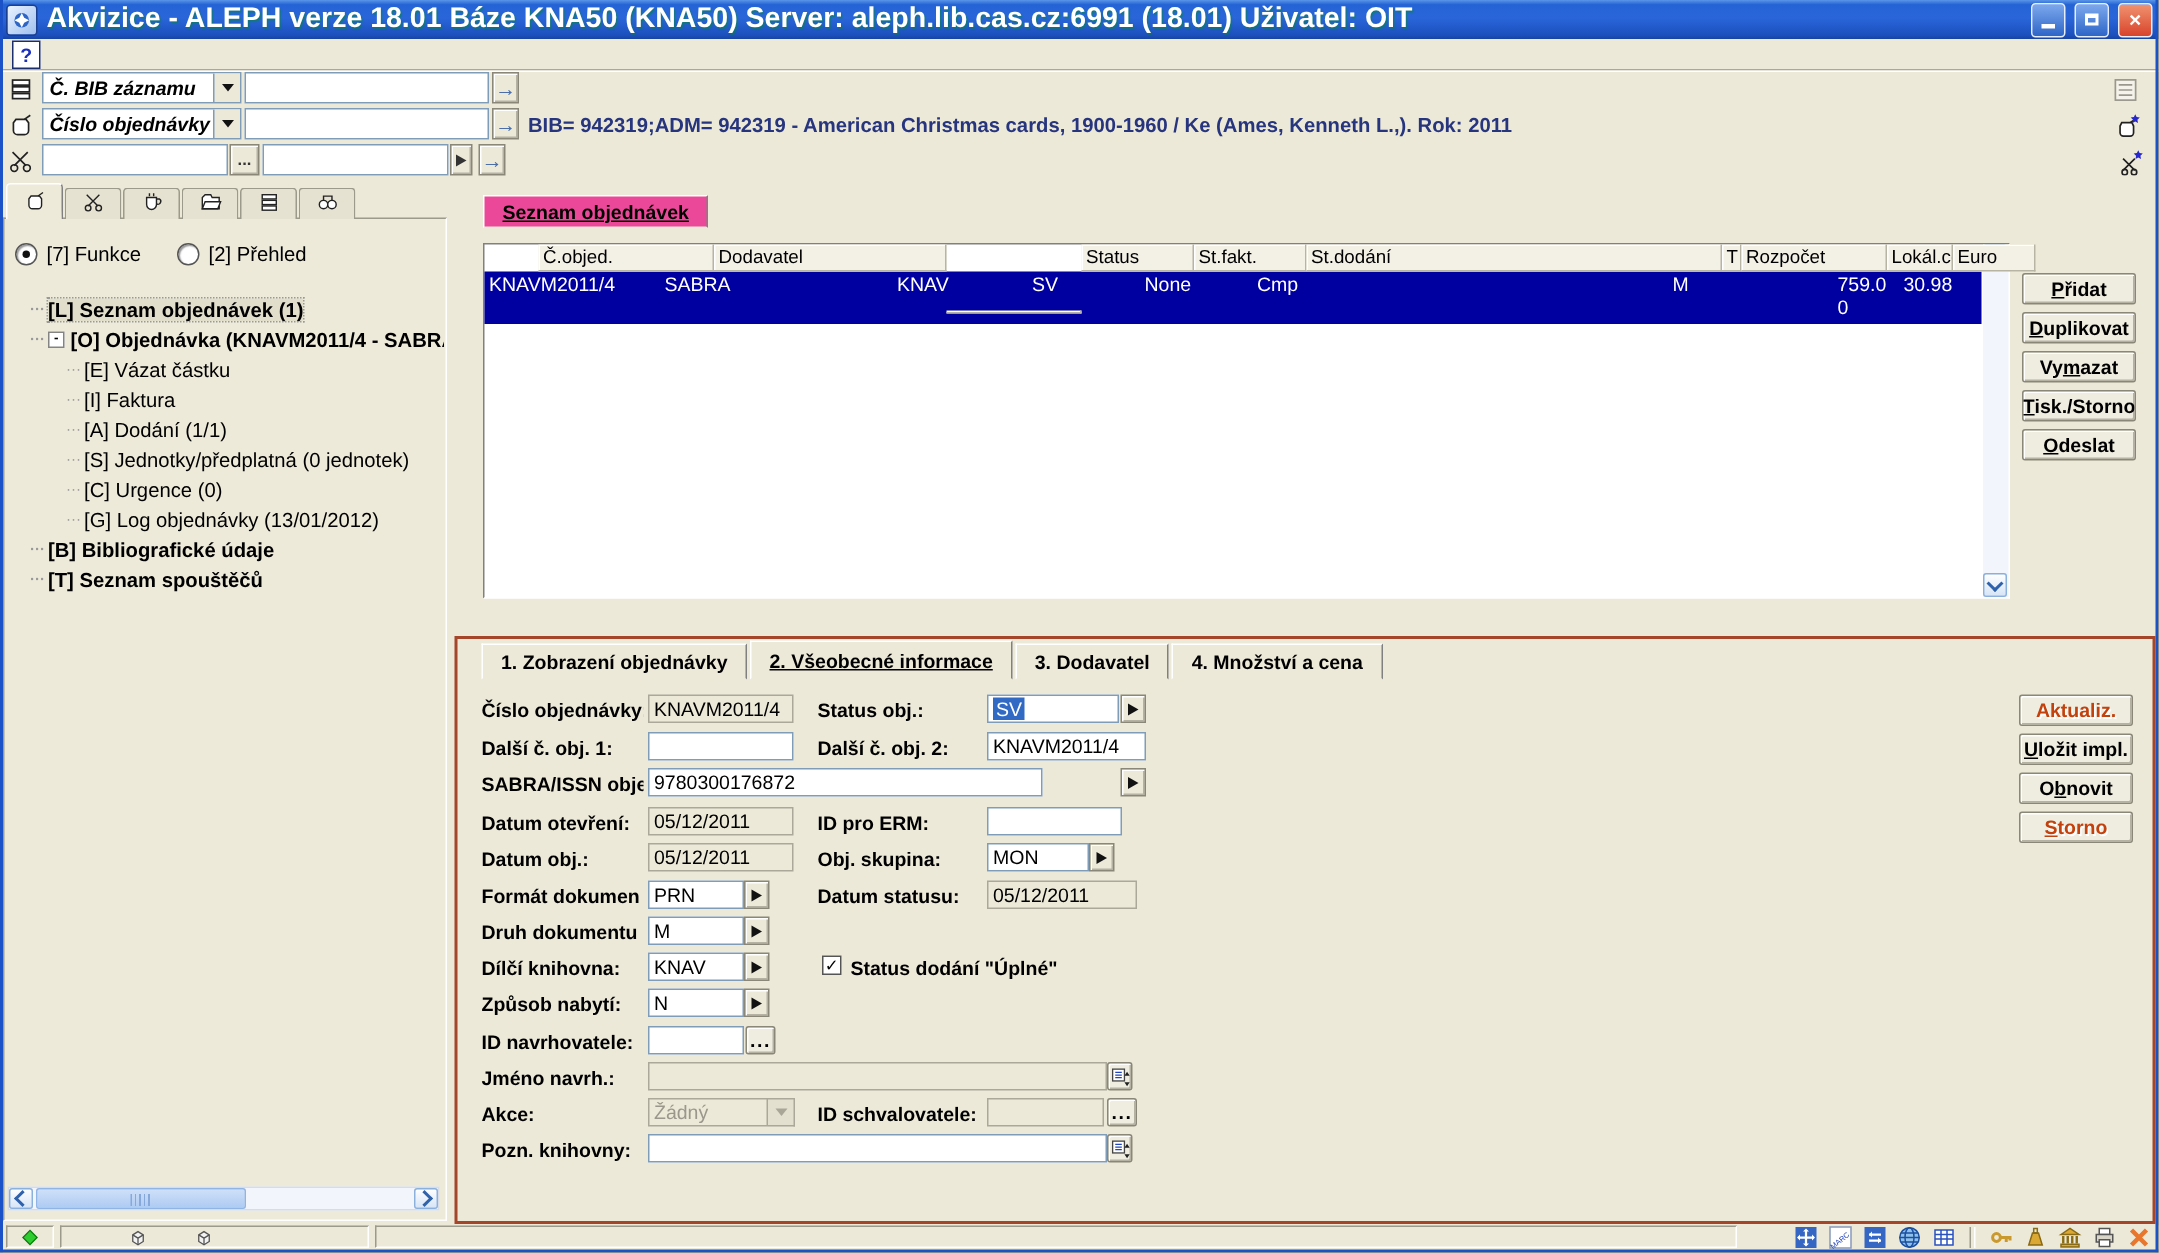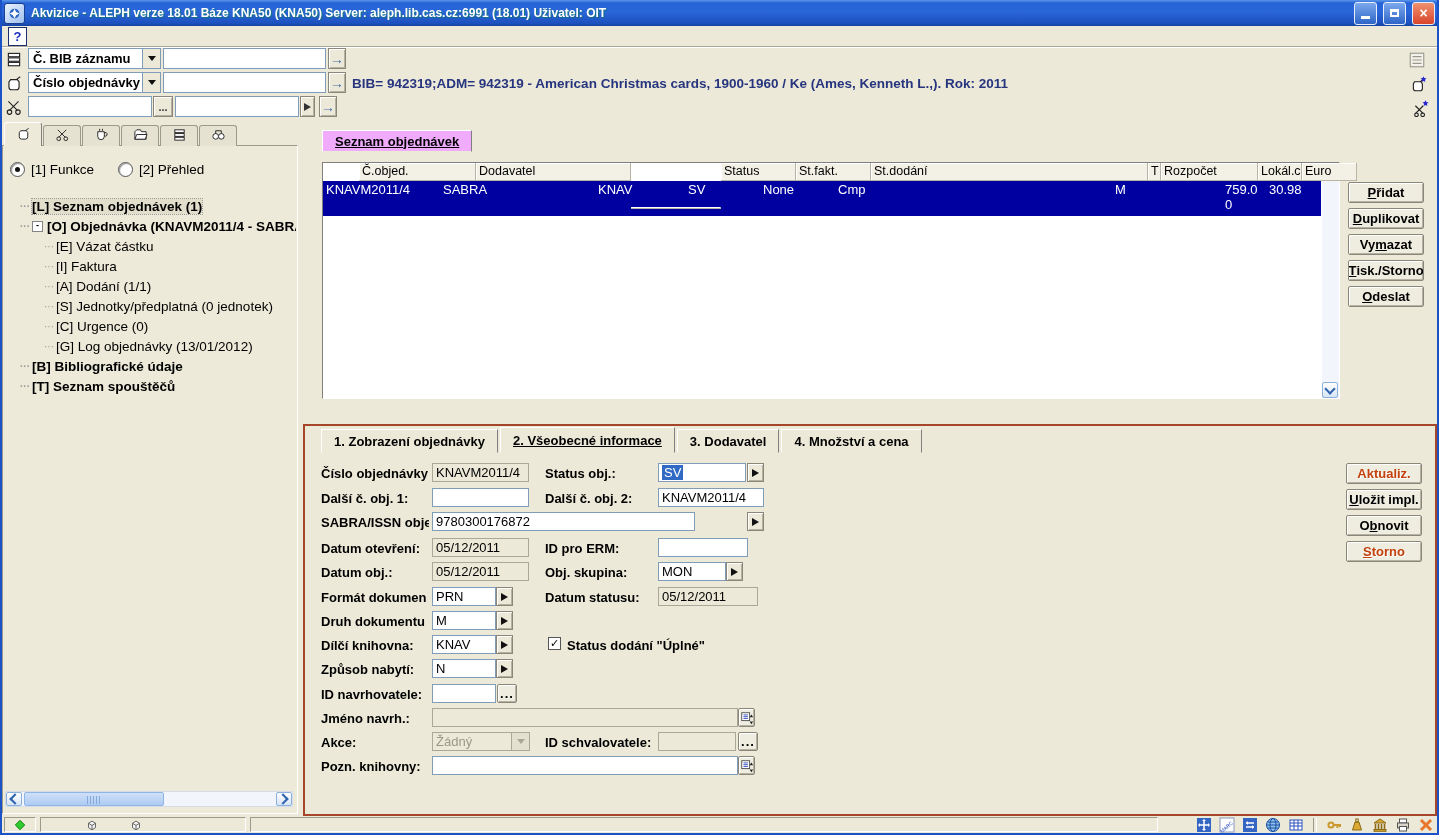--- a/index.html
+++ b/index.html
@@ -4,21 +4,21 @@
 <style>
   html,body{margin:0;padding:0;background:#555;}
   .app{position:relative;width:1439px;height:835px;background:#ECE9D8;overflow:hidden;
        font-family:"Liberation Sans","DejaVu Sans",sans-serif;font-size:13px;color:#000;}
   .frame-line{position:absolute;background:#1C52C8;z-index:60;}
 
   
   .titlebar{position:absolute;left:0;top:0;width:1439px;height:26px;
     background:linear-gradient(180deg,#5A96E8 0%,#2463D6 12%,#2A66DA 45%,#1C50BE 90%,#16449F 100%);
     display:flex;align-items:center;gap:6px;padding:0 4px;box-sizing:border-box;z-index:50;}
-  .titlebar .title{color:#fff;font-weight:bold;font-size:12px;text-shadow:1px 1px 1px #0838;white-space:nowrap;flex:1;overflow:hidden;}
+  .titlebar .title{color:#fff;font-weight:bold;font-size:19px;text-shadow:1px 1px 1px #0838;white-space:nowrap;flex:1;overflow:hidden;}
   .appicon{width:19px;height:19px;border-radius:3px;background:linear-gradient(135deg,#EAF2FF,#9FC0EE);
     border:1px solid #1B3F8F;display:flex;align-items:center;justify-content:center;}
   .winbtn{width:21px;height:21px;border-radius:3px;border:1px solid #E6EEFB;display:flex;align-items:center;justify-content:center;
     font-weight:bold;color:#fff;font-size:14px;line-height:1;}
   .winbtn.min,.winbtn.res{background:linear-gradient(#7CA8EC,#2E66C8);}
   .winbtn.close{background:linear-gradient(#F0926F,#D8442C);}
   .minbar{width:9px;height:3px;background:#fff;margin-top:9px;}
   .resbox{width:9px;height:8px;border:2px solid #fff;border-top-width:3px;box-sizing:border-box;}
 
   
@@ -27,21 +27,21 @@
   .menu-item{padding:2px 8px;white-space:nowrap;}
   .helpbtn{margin-left:4px;width:17px;height:17px;border:1px solid #1B2F6F;background:#fff;
     color:#1B2FBF;font-weight:bold;display:flex;align-items:center;justify-content:center;font-size:13px;}
   .mb-sep{position:absolute;left:0;top:46px;width:1439px;height:2px;
     border-top:1px solid #ACA899;border-bottom:1px solid #FFFFFF;box-sizing:border-box;}
 
   
   .tbicon{position:absolute;width:20px;height:20px;display:flex;align-items:center;justify-content:center;}
   .combo{position:absolute;height:21px;background:#fff;border:1px solid #7F9DB9;box-sizing:border-box;
     display:flex;align-items:center;}
-  .combo .ctext{flex:1;padding:0 4px;font-weight:bold;white-space:nowrap;overflow:hidden;}
+  .combo .ctext{flex:1;padding:0 4px;font-weight:bold;white-space:nowrap;overflow:hidden;font-style:italic;}
   .combo .carr{width:17px;align-self:stretch;background:#ECE9D8;border-left:1px solid #7F9DB9;
     display:flex;align-items:center;justify-content:center;}
   .dtri{width:0;height:0;border-top:5px solid #111;border-left:4px solid transparent;border-right:4px solid transparent;}
   .inp{position:absolute;height:21px;background:#fff;border:1px solid #7F9DB9;box-sizing:border-box;
     font:13px "Liberation Sans",sans-serif;padding:1px 3px;}
   .gobtn{position:absolute;width:18px;height:21px;background:#ECE9D8;border:1px solid #8a8778;
     box-shadow:inset 1px 1px 0 #fff,inset -1px -1px 0 #b5b2a4;display:flex;align-items:center;justify-content:center;
     color:#4A6EA9;font-weight:bold;font-size:14px;box-sizing:border-box;}
   .bibinfo{position:absolute;color:#27357F;font-weight:bold;font-size:13.5px;white-space:nowrap;}
 
@@ -80,21 +80,21 @@
   .chev.left{transform:rotate(45deg);margin-left:2px;}
   .chev.right{transform:rotate(-135deg);margin-right:2px;}
   .chev.up{transform:rotate(135deg);margin-top:2px;}
   .chev.down{transform:rotate(-45deg);margin-bottom:2px;}
   .hsb-thumb{position:absolute;left:18px;top:0;width:140px;height:14px;background:linear-gradient(#CFE0F8,#AECBF3);
     border:1px solid #90B4E4;border-radius:2px;box-sizing:border-box;}
   .grip{position:absolute;left:50%;top:3px;transform:translateX(-50%);width:14px;height:8px;
     background:repeating-linear-gradient(90deg,#86A9DA 0 1px,transparent 1px 3px);}
 
   
-  .pane-tab{position:absolute;height:22px;background:#f0abfc;border:1px solid;border-color:#fff #808080 #ECE9D8 #fff;
+  .pane-tab{position:absolute;height:22px;background:#ec4899;border:1px solid;border-color:#fff #808080 #ECE9D8 #fff;
     display:flex;align-items:center;padding:0 12px;font-weight:bold;box-sizing:border-box;}
   .pane-tab u{text-decoration:underline;}
   .tframe{position:absolute;left:322px;top:162px;width:1018px;height:237px;background:#fff;
     border:1px solid;border-color:#808080 #fff #fff #808080;box-sizing:border-box;}
   .thead{position:absolute;left:323px;top:163px;height:18px;display:flex;z-index:2;}
   .th{background:#F3F1E6;border-right:1px solid #B8B4A4;border-bottom:1px solid #B8B4A4;
     box-shadow:inset 1px 1px 0 #fff;font-size:12.5px;padding:1px 2px 0 3px;box-sizing:border-box;
     white-space:nowrap;overflow:hidden;}
   .trow{position:absolute;left:323px;top:181px;height:35px;display:flex;background:#0000A0;color:#fff;z-index:1;}
   .td{padding:1px 2px 0 3px;box-sizing:border-box;font-size:13px;white-space:nowrap;overflow:hidden;}
@@ -283,21 +283,21 @@
               <circle cx="5" cy="10" r="3"></circle>
               <circle cx="11" cy="10" r="3"></circle>
               <path d="M5 7V4h6v3" fill="none"></path>
             </g>
           </svg></span>
       </span>
     </div>
   <div class="radio-row">
     <span class="radio" style="left:0">
       <span class="rdot on"></span>
-      <span>[1] Funkce</span>
+      <span>[7] Funkce</span>
     </span>
     <span class="radio" style="left:108px">
       <span class="rdot"></span>
       <span>[2] Přehled</span>
     </span>
   </div>
   <div class="tree" id="tree">
       <div class="tree-row lvl0 b hl">
         <span class="dots">···</span>
         <span class="lab">[L] Seznam objednávek (1)</span>

